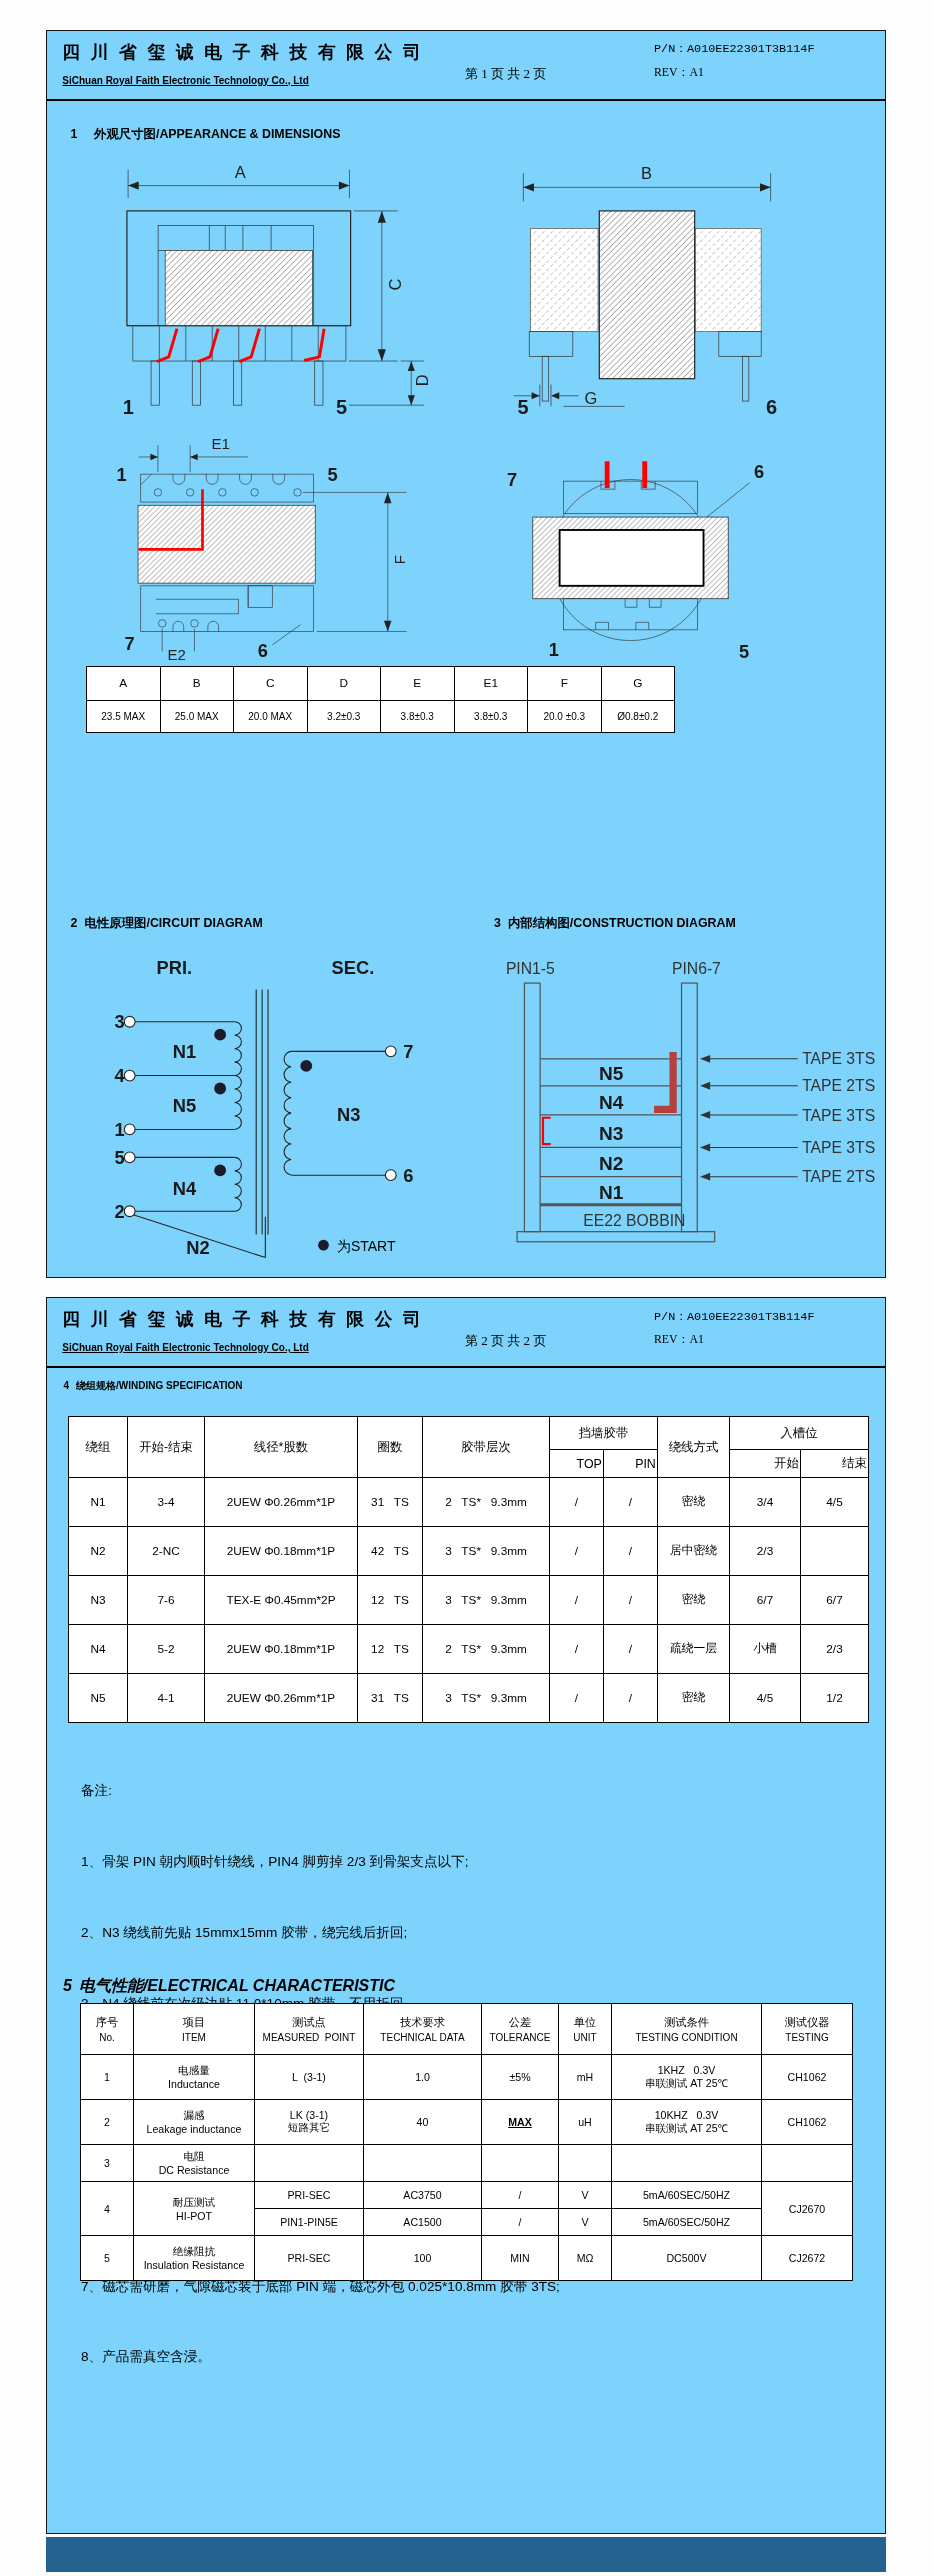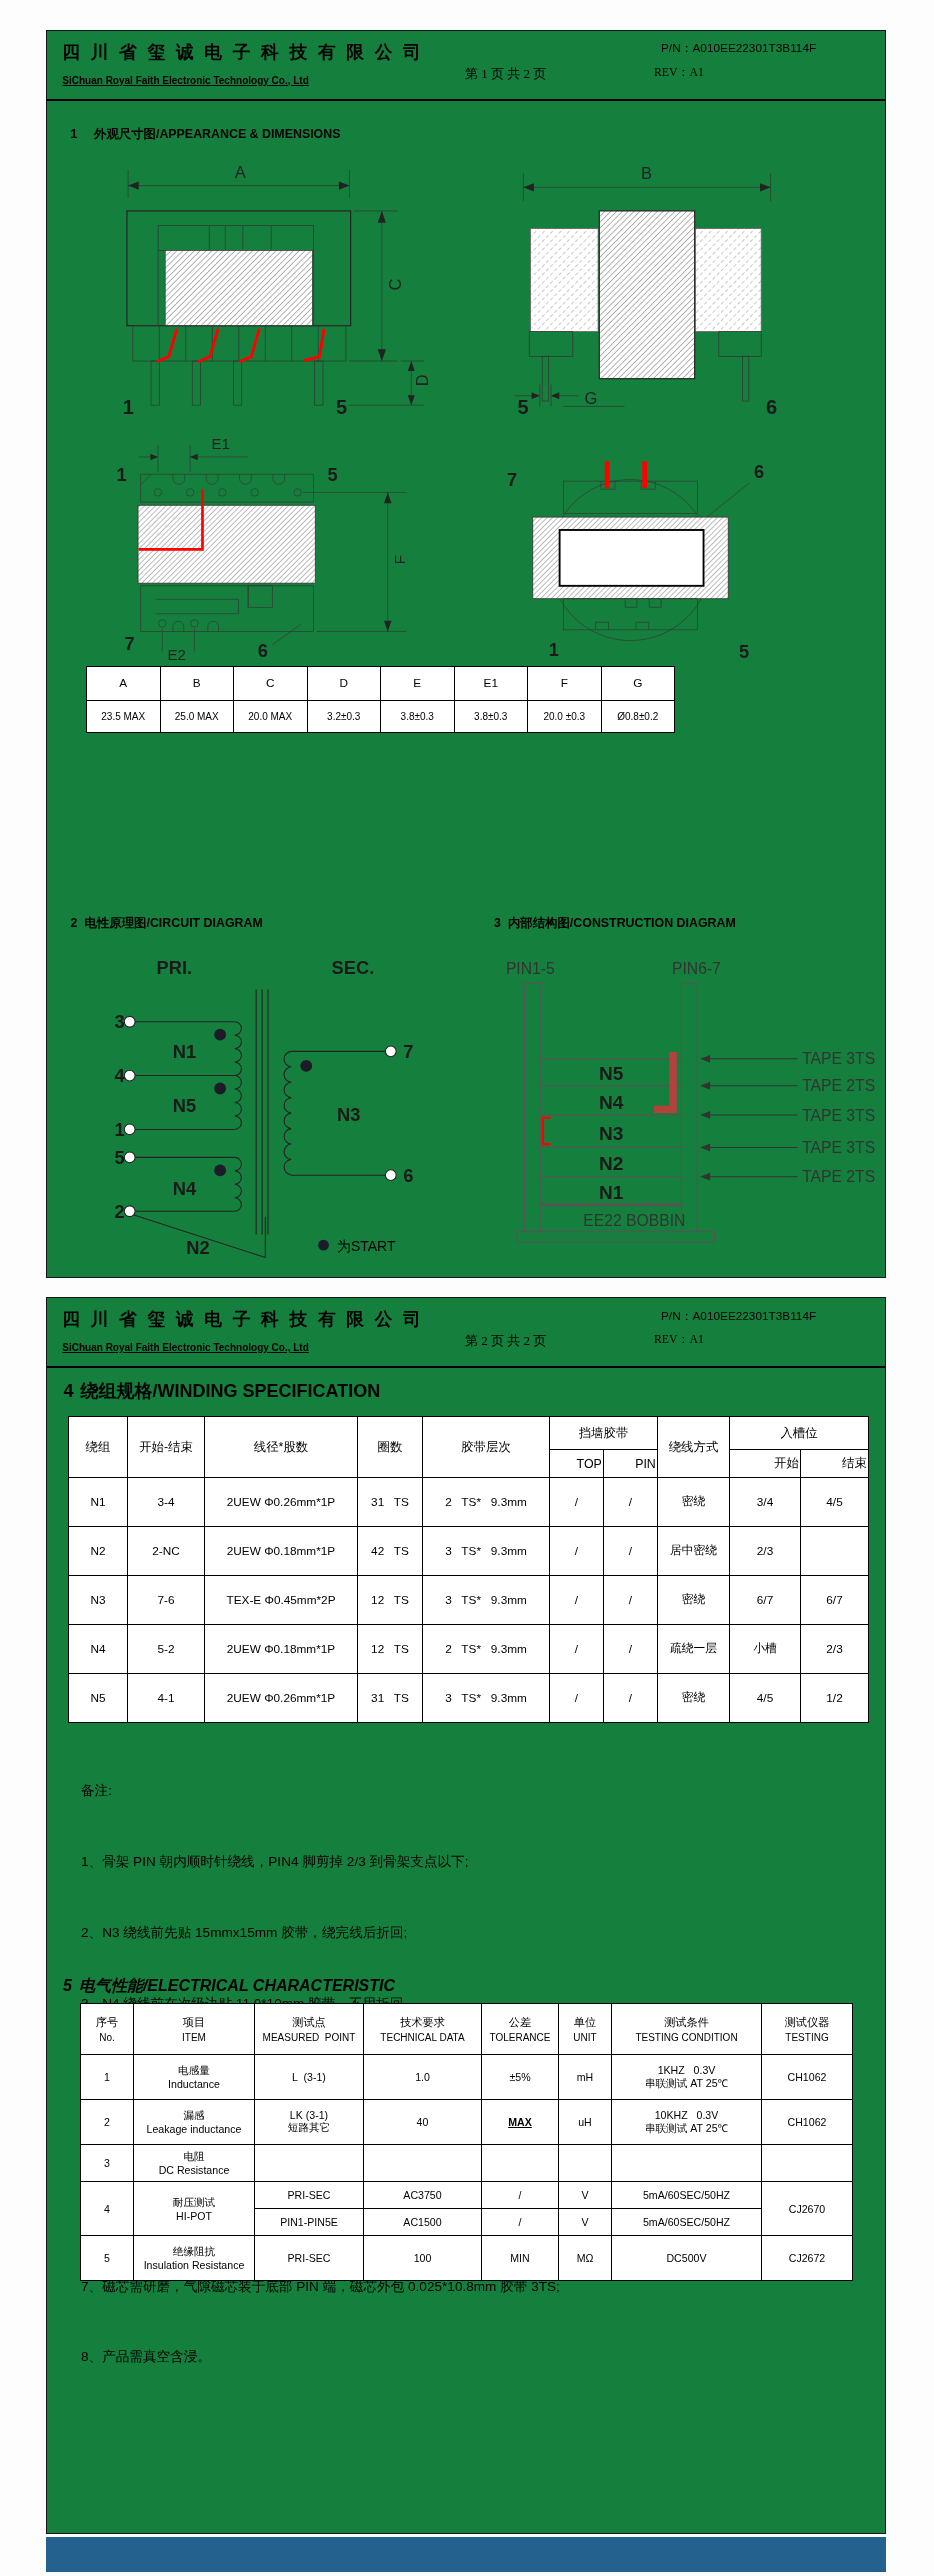--- a/index.html
+++ b/index.html
@@ -1,30 +1,30 @@
 <!DOCTYPE html>
 <html style="font-size:9.4px"><head>
 <meta charset="utf-8">
 <style>
   * { box-sizing: border-box; }
   html,body { margin:0; padding:0; }
   body {
     width:934px; height:2576px; position:relative; background:#fdfdfd;
     font-family:"Liberation Sans", sans-serif; color:#000;
   }
-  .page { position:absolute; left:46px; width:840px; background:#15803d; border:1.2px solid #151515; }
+  .page { position:absolute; left:46px; width:840px; background:#7dd3fc; border:1.2px solid #151515; }
   #page1 { top:29.5px;  height:1248px; }
   #page2 { top:1297px; height:1237px; }
 
   
   .hdr { position:absolute; top:0; left:0; right:0; height:70px; border-bottom:2.4px solid #000; }
   .hdr .cn  { position:absolute; left:15.3px; top:9.4px; font-size:17.7px; font-weight:bold; letter-spacing:2.9px; white-space:nowrap; }
   .hdr .en  { position:absolute; left:15.3px; top:44px; font-size:10px; font-weight:bold; text-decoration:underline; white-space:nowrap; }
   .hdr .pg  { position:absolute; left:418px; top:34px; font-size:13px; font-family:"Liberation Serif", serif; white-space:nowrap; }
-  .hdr .pn  { position:absolute; left:607px; top:10.6px; font-size:11.8px; font-family:Liberation Sans, sans-serif; white-space:nowrap;margin-left:7px; }
+  .hdr .pn  { position:absolute; left:607px; top:10.6px; font-size:11.8px; font-family:Liberation Mono, monospace; white-space:nowrap; }
   .hdr .rev { position:absolute; left:607px; top:34px; font-size:11.8px; font-family:"Liberation Serif", serif; white-space:nowrap; }
 
   .sec-title { position:absolute; font-size:12.4px; font-weight:bold; white-space:nowrap; }
   .sec-title .num { display:inline-block; margin-right:16.5px; }
   .sec-title.tight .num { margin-right:7px; }
 
   svg { position:absolute; overflow:visible; }
   svg text { font-family:"Liberation Sans", sans-serif; }
   .lbl  { font-size:34px; font-weight:bold; fill:#1a1a1a; }
   .dim  { font-size:28px; fill:#222; }
@@ -360,21 +360,21 @@
 <div class="page" id="page2">
 
   <div class="hdr">
     <div class="cn">四 川 省 玺 诚 电 子 科 技 有 限 公 司</div>
     <div class="en">SiChuan Royal Faith Electronic Technology Co., Ltd</div>
     <div class="pg">第 2 页 共 2 页</div>
     <div class="pn">P/N：A010EE22301T3B114F</div>
     <div class="rev">REV：A1</div>
   </div>
 
-  <div class="sec-title tight" style="left:16.5px; top:81px; font-size:18px;">
+  <div class="sec-title tight" style="left:16.5px; top:81px; font-size:10px;">
     <span class="num">4</span><span>绕组规格/WINDING SPECIFICATION</span>
   </div>
 
   <table class="wind-table">
     <colgroup>
         <col style="width:59px">
         <col style="width:77px">
         <col style="width:153px">
         <col style="width:65px">
     <col style="width:127px">

